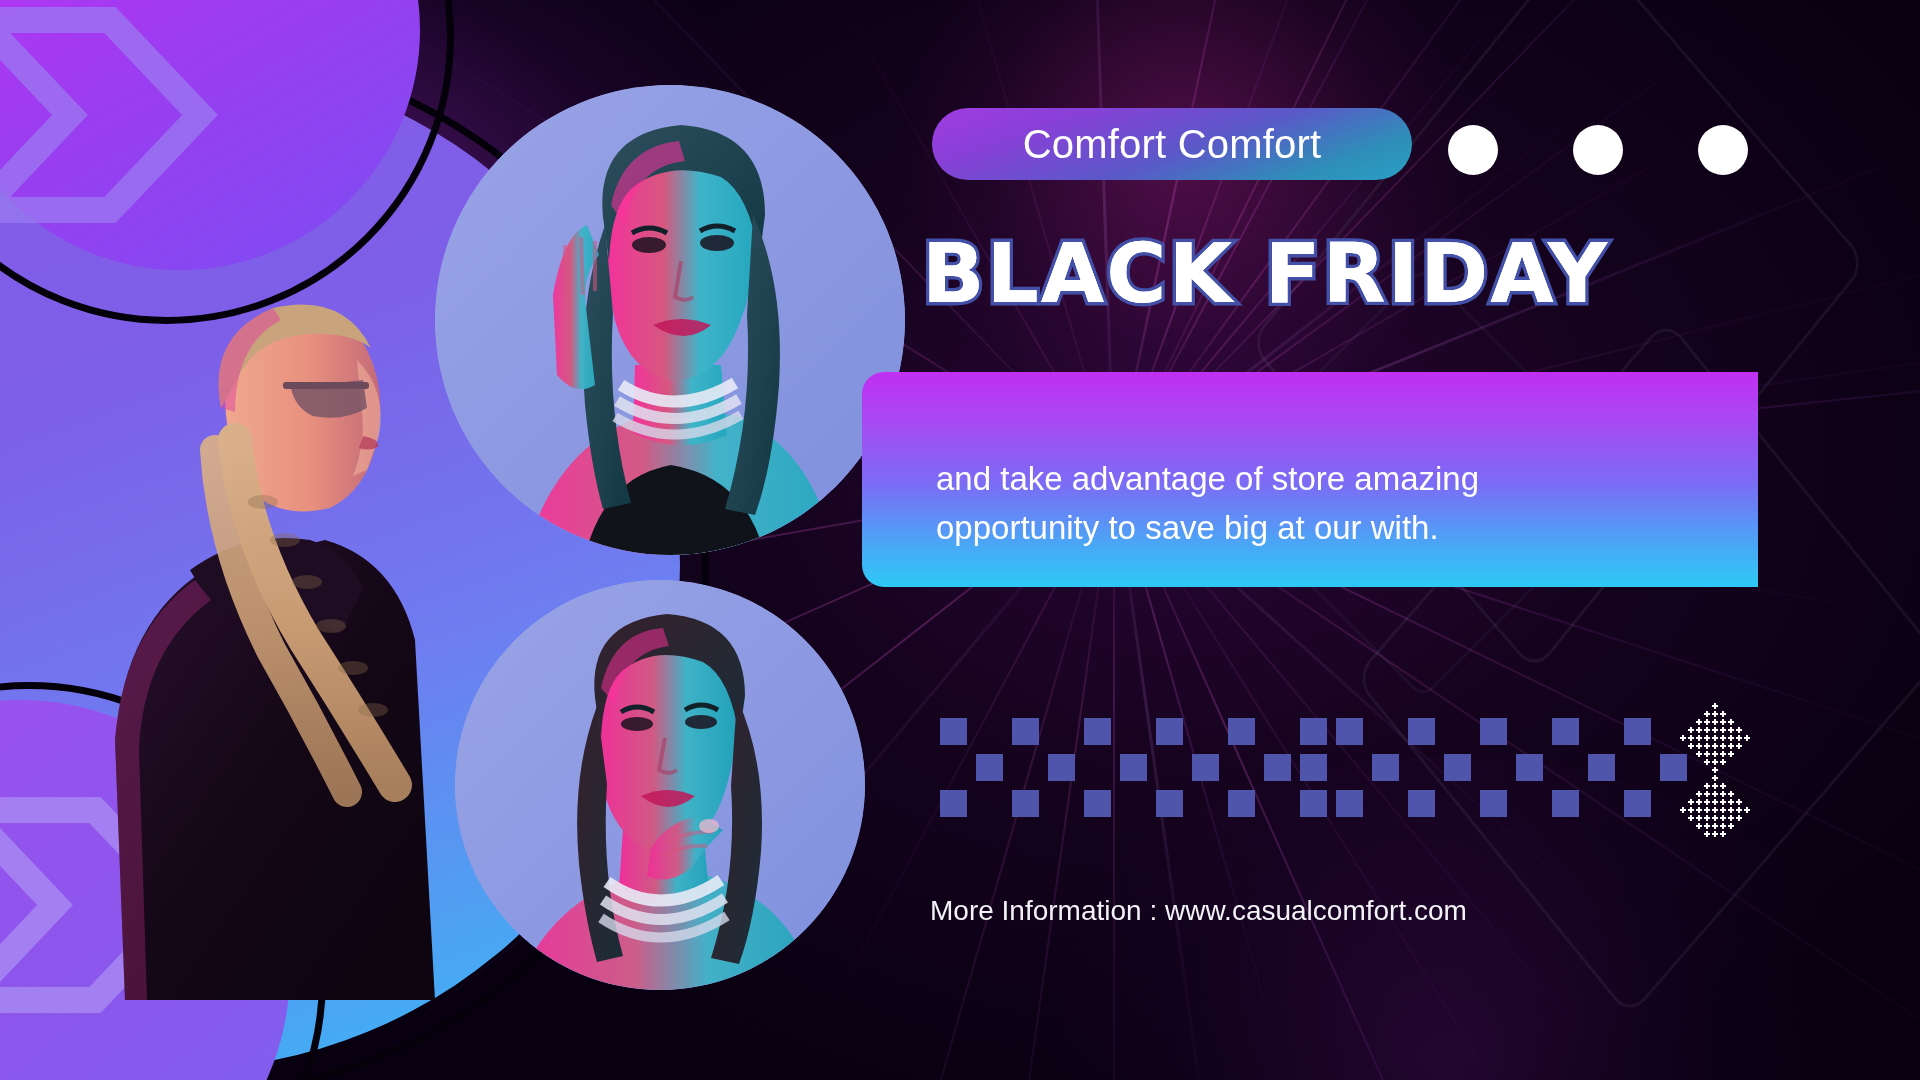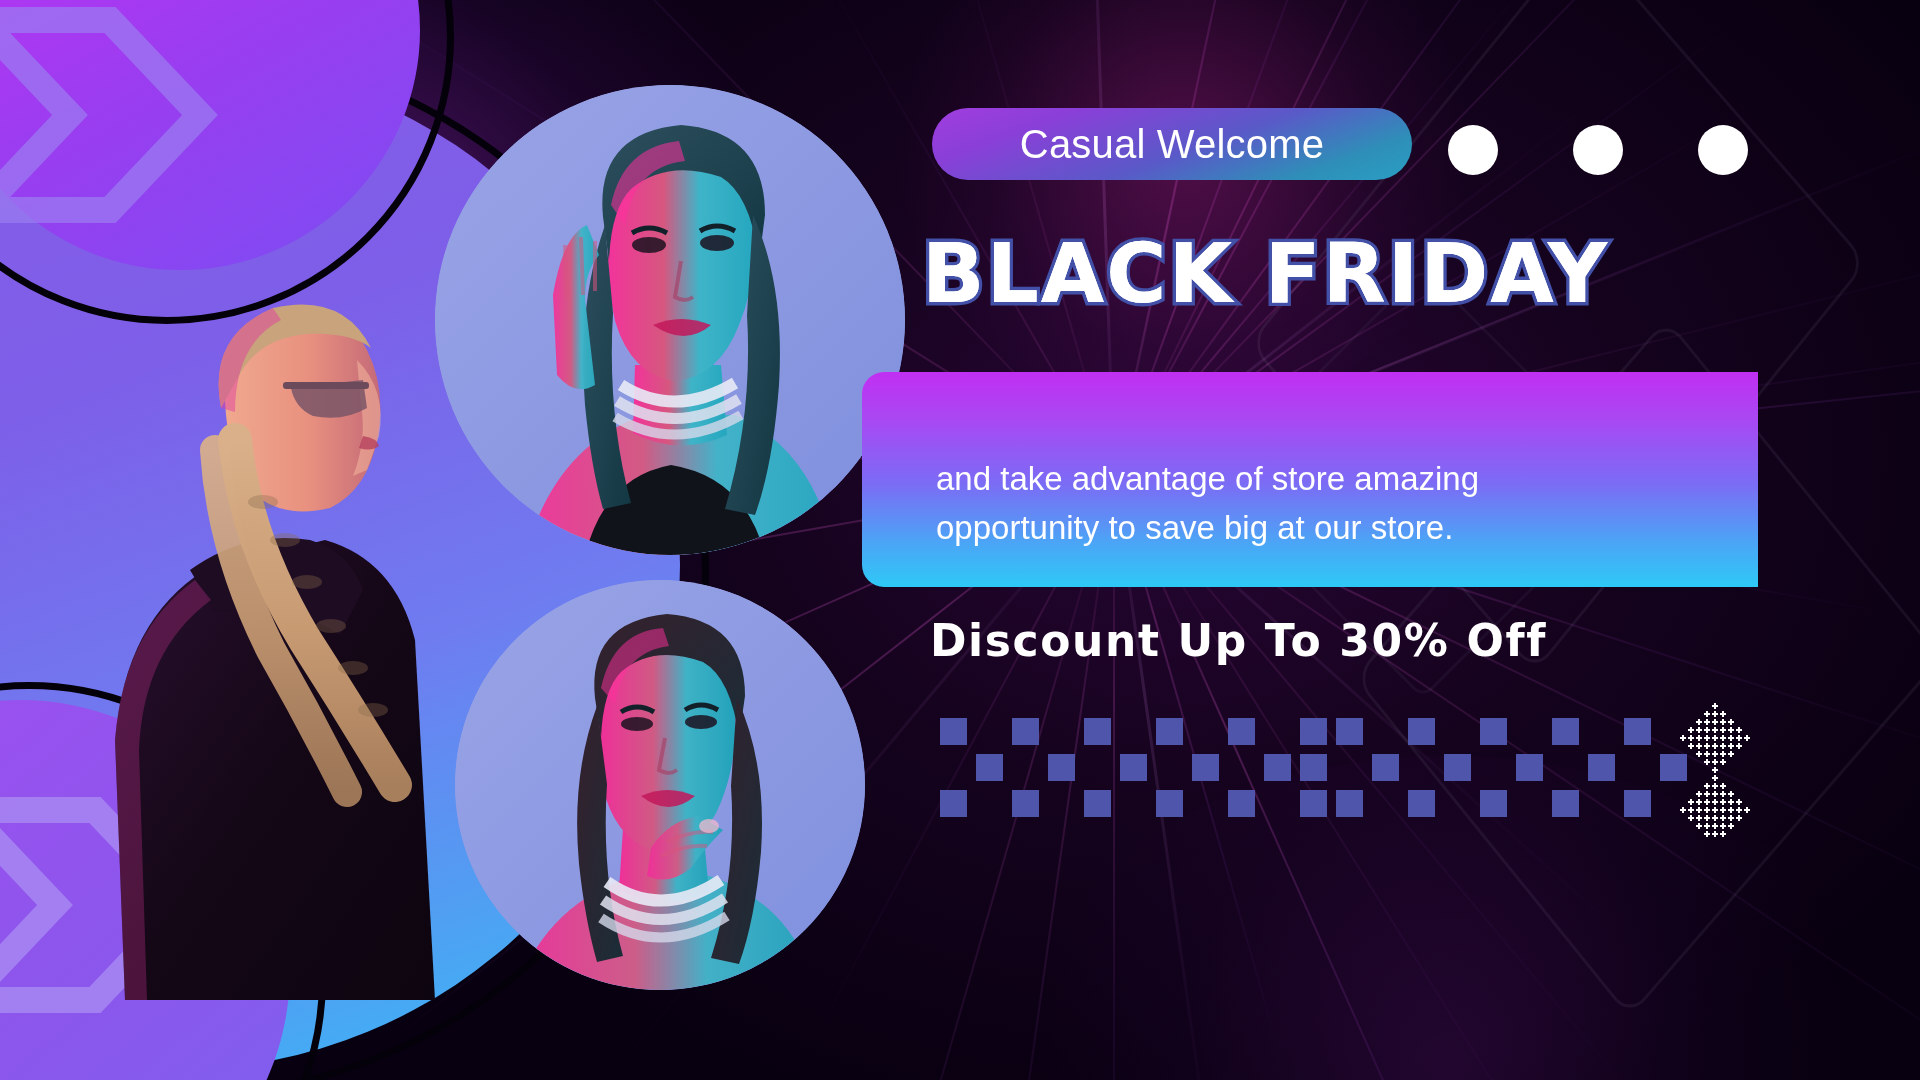--- a/index.html
+++ b/index.html
@@ -338,41 +338,40 @@
             <path d="M152 302 Q206 340 266 300" stroke="#e8eaf6" stroke-width="12" fill="none" opacity=".9"></path>
             <path d="M148 320 Q206 360 270 318" stroke="#dfe2f0" stroke-width="11" fill="none" opacity=".85"></path>
             <path d="M146 338 Q206 378 272 336" stroke="#d4d8ea" stroke-width="10" fill="none" opacity=".8"></path>
           </g>
         </g>
       </svg>
     </div>
   </div>
 
   <div class="pill">
-    <span>Casual Welcome</span>
+    <span>Comfort Comfort</span>
   </div>
 
   <div class="dots" id="dots">
       <div class="dot" style="background: rgb(255, 255, 255);"></div>
       <div class="dot" style="background: rgb(255, 255, 255);"></div>
       <div class="dot" style="background: rgb(255, 255, 255);"></div>
     </div>
 
   <div class="headline">BLACK FRIDAY</div>
   <div class="headline-fill">BLACK FRIDAY</div>
 
   <div class="descbox">
     <p>
       <br>
       <span>and take advantage of store amazing</span><br>
-      <span>opportunity to save big at our store.</span>
+      <span>opportunity to save big at our with.</span>
     </p>
   </div>
 
-  <div class="discount">Discount Up To 30% Off</div>
 
   <div class="checker chk1" id="chk1" style="grid-template-columns: repeat(11, 27px); grid-template-rows: repeat(3, 27px); gap: 9px;">
       <div class="sq on" style="background: rgb(79, 85, 171);"></div>
       <div class="sq"></div>
       <div class="sq on" style="background: rgb(79, 85, 171);"></div>
       <div class="sq"></div>
       <div class="sq on" style="background: rgb(79, 85, 171);"></div>
       <div class="sq"></div>
       <div class="sq on" style="background: rgb(79, 85, 171);"></div>
       <div class="sq"></div>
@@ -518,14 +517,15 @@
         <path d="M42 123 h2 v2 h2 v2 h-2 v2 h-2 v-2 h-2 v-2 h2 Z" fill="#ffffff"></path>
         <path d="M50 123 h2 v2 h2 v2 h-2 v2 h-2 v-2 h-2 v-2 h2 Z" fill="#ffffff"></path>
         <path d="M58 123 h2 v2 h2 v2 h-2 v2 h-2 v-2 h-2 v-2 h2 Z" fill="#ffffff"></path>
         <path d="M34 131 h2 v2 h2 v2 h-2 v2 h-2 v-2 h-2 v-2 h2 Z" fill="#ffffff"></path>
         <path d="M42 131 h2 v2 h2 v2 h-2 v2 h-2 v-2 h-2 v-2 h2 Z" fill="#ffffff"></path>
         <path d="M50 131 h2 v2 h2 v2 h-2 v2 h-2 v-2 h-2 v-2 h2 Z" fill="#ffffff"></path>
         <path d="M42 139 h2 v2 h2 v2 h-2 v2 h-2 v-2 h-2 v-2 h2 Z" fill="#ffffff"></path>
       </svg>
   </div>
 
+  <div class="footer">More Information : www.casualcomfort.com</div>
 
 </div>
 
 </body></html>

